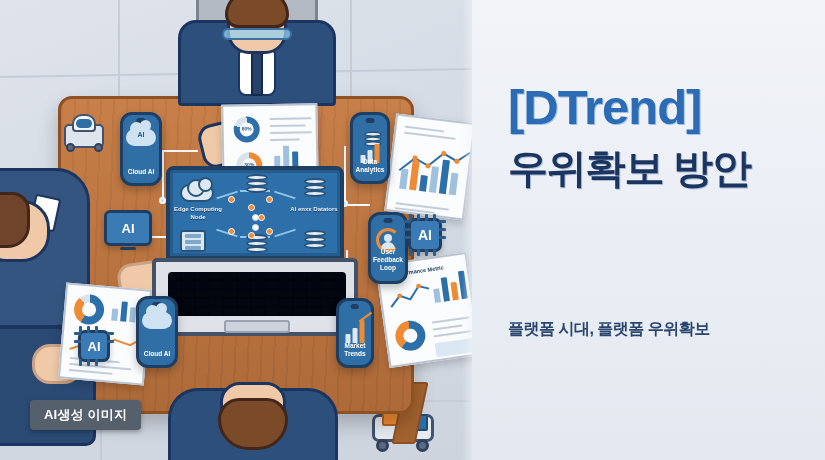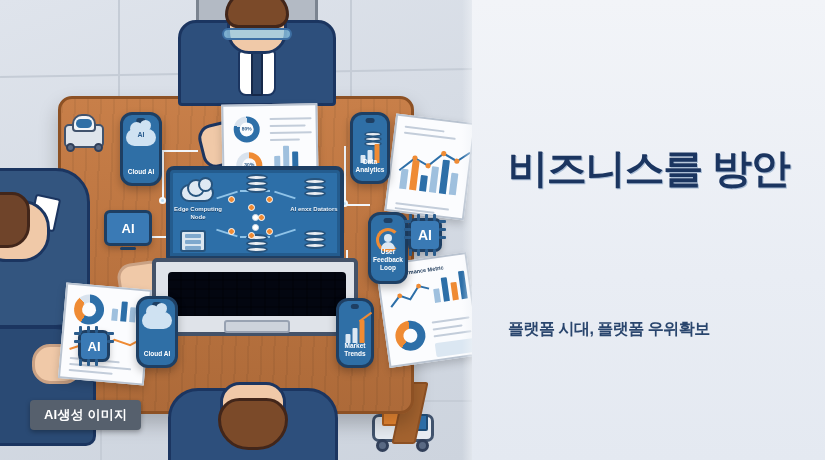--- a/index.html
+++ b/index.html
@@ -534,21 +534,22 @@
       <div style="position:absolute;left:50%;bottom:-7px;transform:translateX(-50%);width:16px;height:3px;
                   background:#1e3f63;border-radius:2px"></div>
     </div>
 
     <div class="aibadge">AI생성 이미지</div>
   </div>
 
   <div class="edgefade"></div>
 
   <div class="right">
+    <div class="brand">[DTrend]</div>
     <div class="headline">
-      <div>비즈니스를 방안</div>
+      <div>우위확보 방안</div>
     </div>
     <div class="subline">
       <div>플랫폼 시대, 플랫폼 우위확보</div>
     </div>
   </div>
 
 </div>
 
 </body></html>

